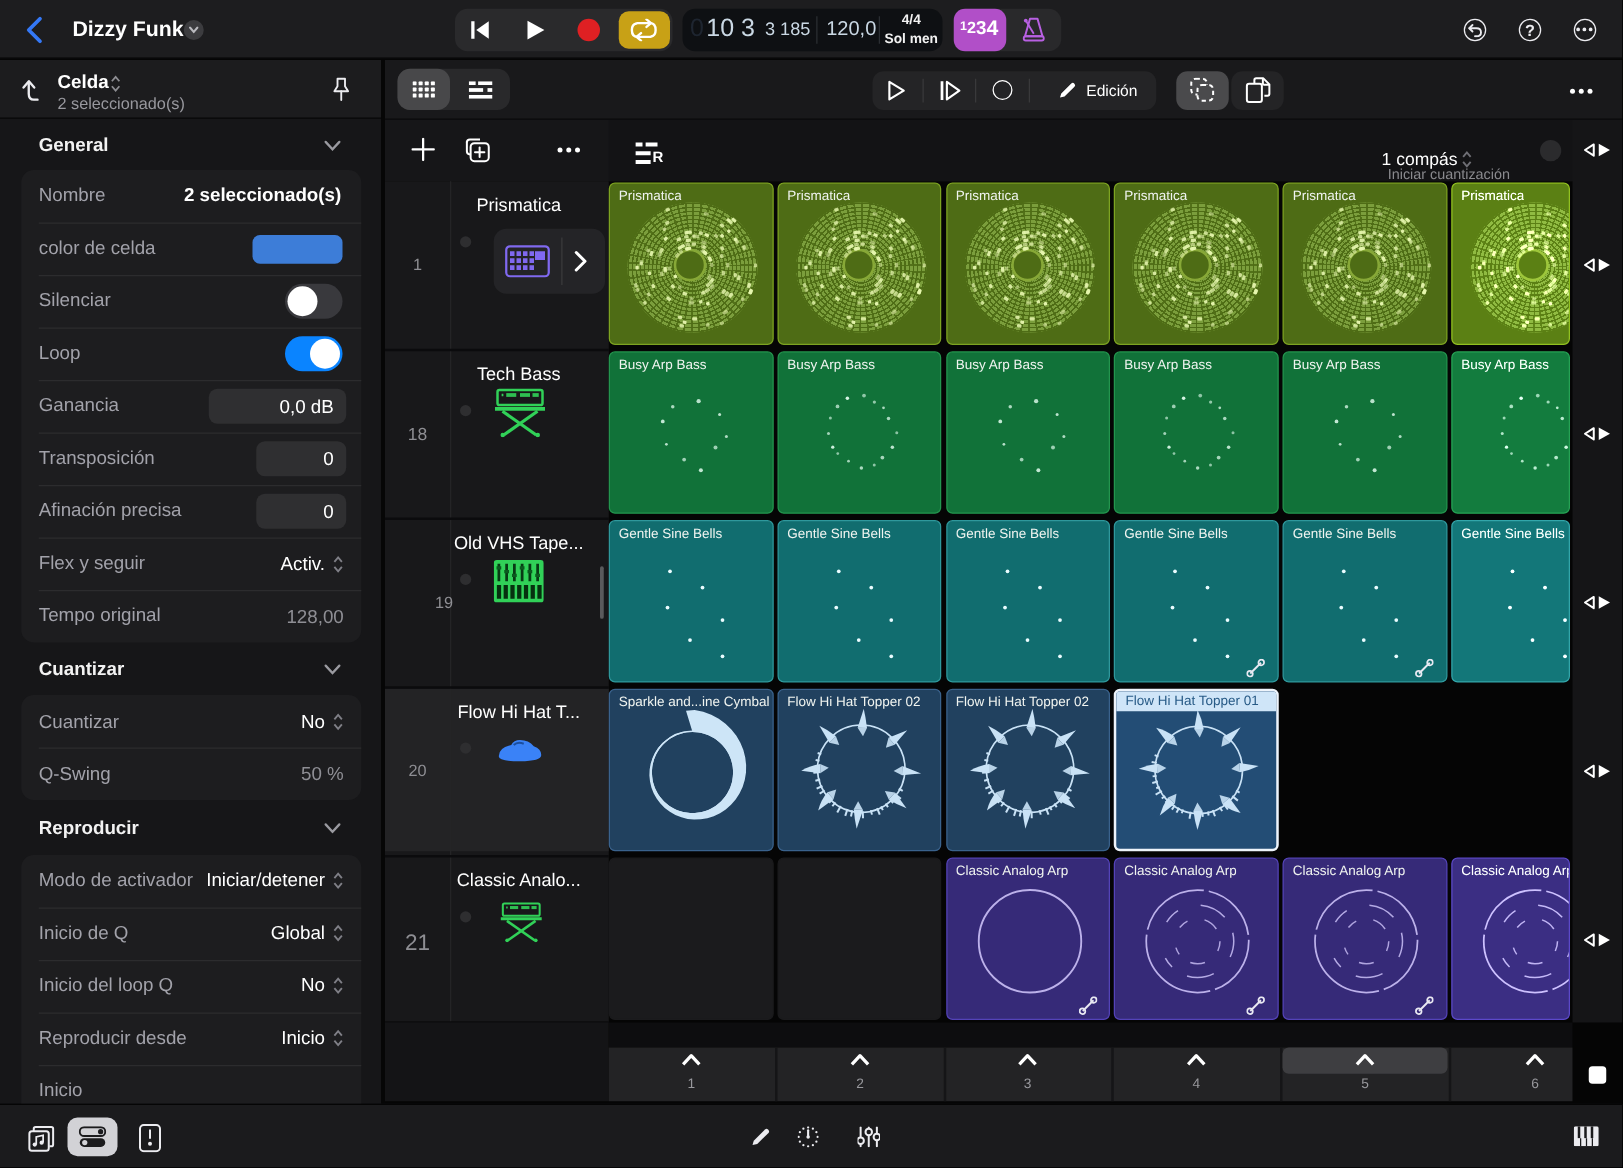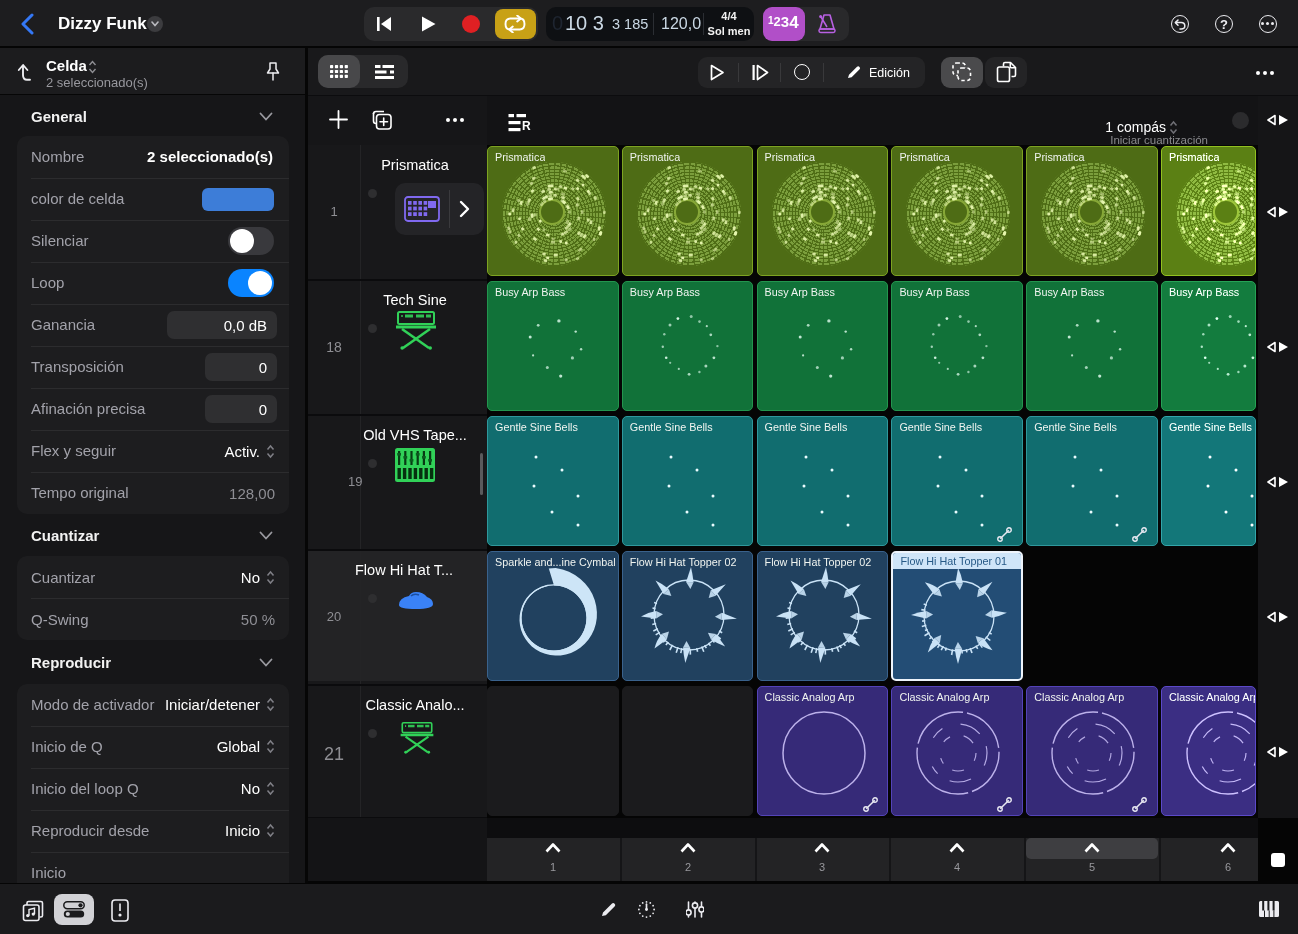--- a/index.html
+++ b/index.html
@@ -535,27 +535,27 @@
       <path d="M14,1 L23,6 L14,11 Z" fill="#fff"></path>
     </svg>
     <svg class="abs" style="left:1265px;top:746px" width="26" height="12" viewBox="0 0 26 12">
       <path d="M10,1.5 L3,6 L10,10.5 Z" fill="none" stroke="#fff" stroke-width="1.6" stroke-linejoin="round"></path>
       <path d="M14,1 L23,6 L14,11 Z" fill="#fff"></path>
     </svg>
     <div class="abs" style="left:308px;top:204px;width:52px;text-align:center;font-size:13px;color:#8e8e93;">1</div>
     <div class="abs" style="left:355px;top:157px;width:120px;text-align:center;font-size:14.5px;color:#fff;white-space:nowrap;">Prismatica</div>
     <div class="abs" style="left:368px;top:189px;width:9px;height:9px;border-radius:50%;background:#2e2e30;"></div>
     <div class="abs" style="left:308px;top:339px;width:52px;text-align:center;font-size:14px;color:#8e8e93;">18</div>
-    <div class="abs" style="left:355px;top:292px;width:120px;text-align:center;font-size:14.5px;color:#fff;white-space:nowrap;">Tech Sine</div>
+    <div class="abs" style="left:355px;top:292px;width:120px;text-align:center;font-size:14.5px;color:#fff;white-space:nowrap;">Tech Bass</div>
     <div class="abs" style="left:368px;top:324px;width:9px;height:9px;border-radius:50%;background:#2e2e30;"></div>
     <div class="abs" style="left:308px;top:474px;width:52px;text-align:center;font-size:13px;color:#8e8e93;padding-left:40px;">19</div>
     <div class="abs" style="left:355px;top:427px;width:120px;text-align:center;font-size:14.5px;color:#fff;white-space:nowrap;">Old VHS Tape...</div>
     <div class="abs" style="left:368px;top:459px;width:9px;height:9px;border-radius:50%;background:#2e2e30;"></div>
     <div class="abs" style="left:308px;top:609px;width:52px;text-align:center;font-size:13px;color:#8e8e93;">20</div>
-    <div class="abs" style="left:355px;top:562px;width:120px;text-align:left;font-size:14.5px;color:#fff;white-space:nowrap;">Flow Hi Hat T...</div>
+    <div class="abs" style="left:355px;top:562px;width:120px;text-align:center;font-size:14.5px;color:#fff;white-space:nowrap;">Flow Hi Hat T...</div>
     <div class="abs" style="left:368px;top:594px;width:9px;height:9px;border-radius:50%;background:#2e2e30;"></div>
     <div class="abs" style="left:308px;top:744px;width:52px;text-align:center;font-size:18px;color:#8e8e93;">21</div>
     <div class="abs" style="left:355px;top:697px;width:120px;text-align:center;font-size:14.5px;color:#fff;white-space:nowrap;">Classic Analo...</div>
     <div class="abs" style="left:368px;top:729px;width:9px;height:9px;border-radius:50%;background:#2e2e30;"></div>
     <div class="abs" style="left:395px;top:183px;width:89px;height:52px;background:#242427;border-radius:10px;"></div>
     <div class="abs" style="left:449px;top:190px;width:1px;height:38px;background:#3a3a3d;"></div>
     <svg class="abs" style="left:404px;top:196px" width="36" height="26" viewBox="0 0 36 26">
       <rect x="1" y="1" width="34" height="24" rx="3" fill="none" stroke="#8069f0" stroke-width="1.8"></rect>
       <rect x="4.0" y="5.0" width="3.6" height="3.8" fill="#8069f0"></rect>
       <rect x="9.2" y="5.0" width="3.6" height="3.8" fill="#8069f0"></rect>

